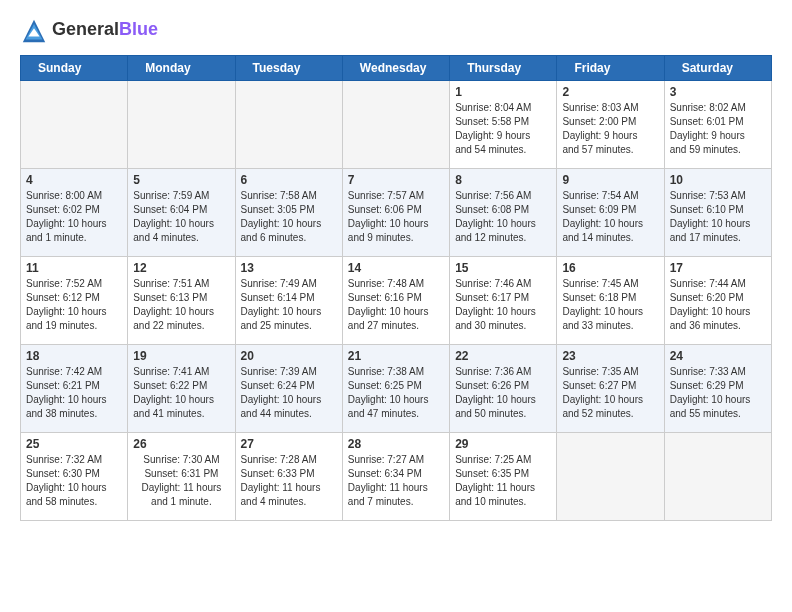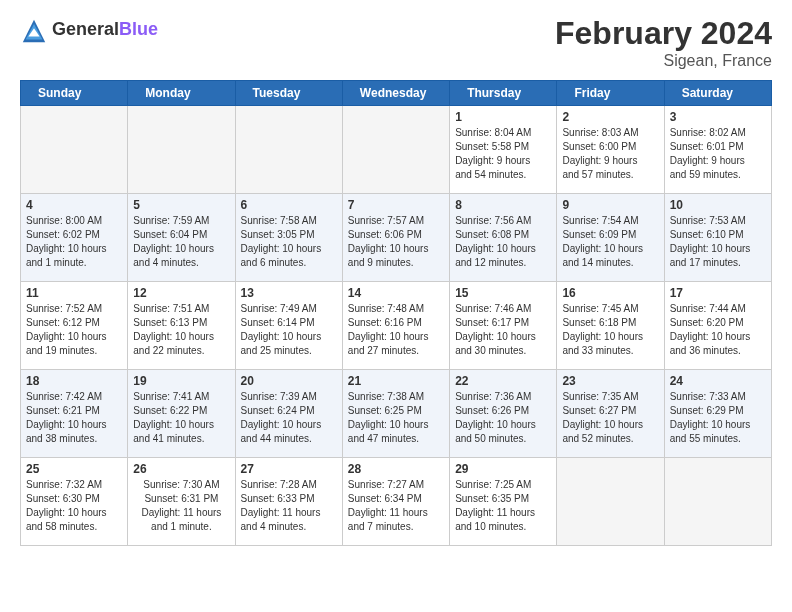--- a/index.html
+++ b/index.html
@@ -102,24 +102,20 @@
       <svg class="logo-icon" viewBox="0 0 40 40">
         <polygon points="20,4 36,36 4,36" fill="#2a6db5"></polygon>
         <polygon points="20,10 32,32 8,32" fill="#4a9de0"></polygon>
         <polygon points="20,16 28,28 12,28" fill="#fff"></polygon>
       </svg>
       <div class="logo-text">
         <span class="logo-general">General</span>
         <span class="logo-blue">Blue</span>
       </div>
     </div>
-    <div class="title-block">
-      <div class="month-title">February 2024</div>
-      <div class="location-title">Sigean, France</div>
-    </div>
   </div>
 
   <table class="calendar">
     <thead>
       <tr>
       <th>Sunday</th>
           <th>Monday</th>
           <th>Tuesday</th>
           <th>Wednesday</th>
           <th>Thursday</th>
@@ -136,21 +132,21 @@
           <td>
             <span class="day-num">1</span>
             <div class="day-info" style="white-space: pre-line;">Sunrise: 8:04 AM
 Sunset: 5:58 PM
 Daylight: 9 hours
 and 54 minutes.</div>
           </td>
           <td>
             <span class="day-num">2</span>
             <div class="day-info" style="white-space: pre-line;">Sunrise: 8:03 AM
-Sunset: 6:00 PM
+Sunset: 2:00 PM
 Daylight: 9 hours
 and 57 minutes.</div>
           </td>
           <td>
             <span class="day-num">3</span>
             <div class="day-info" style="white-space: pre-line;">Sunrise: 8:02 AM
 Sunset: 6:01 PM
 Daylight: 9 hours
 and 59 minutes.</div>
           </td>

